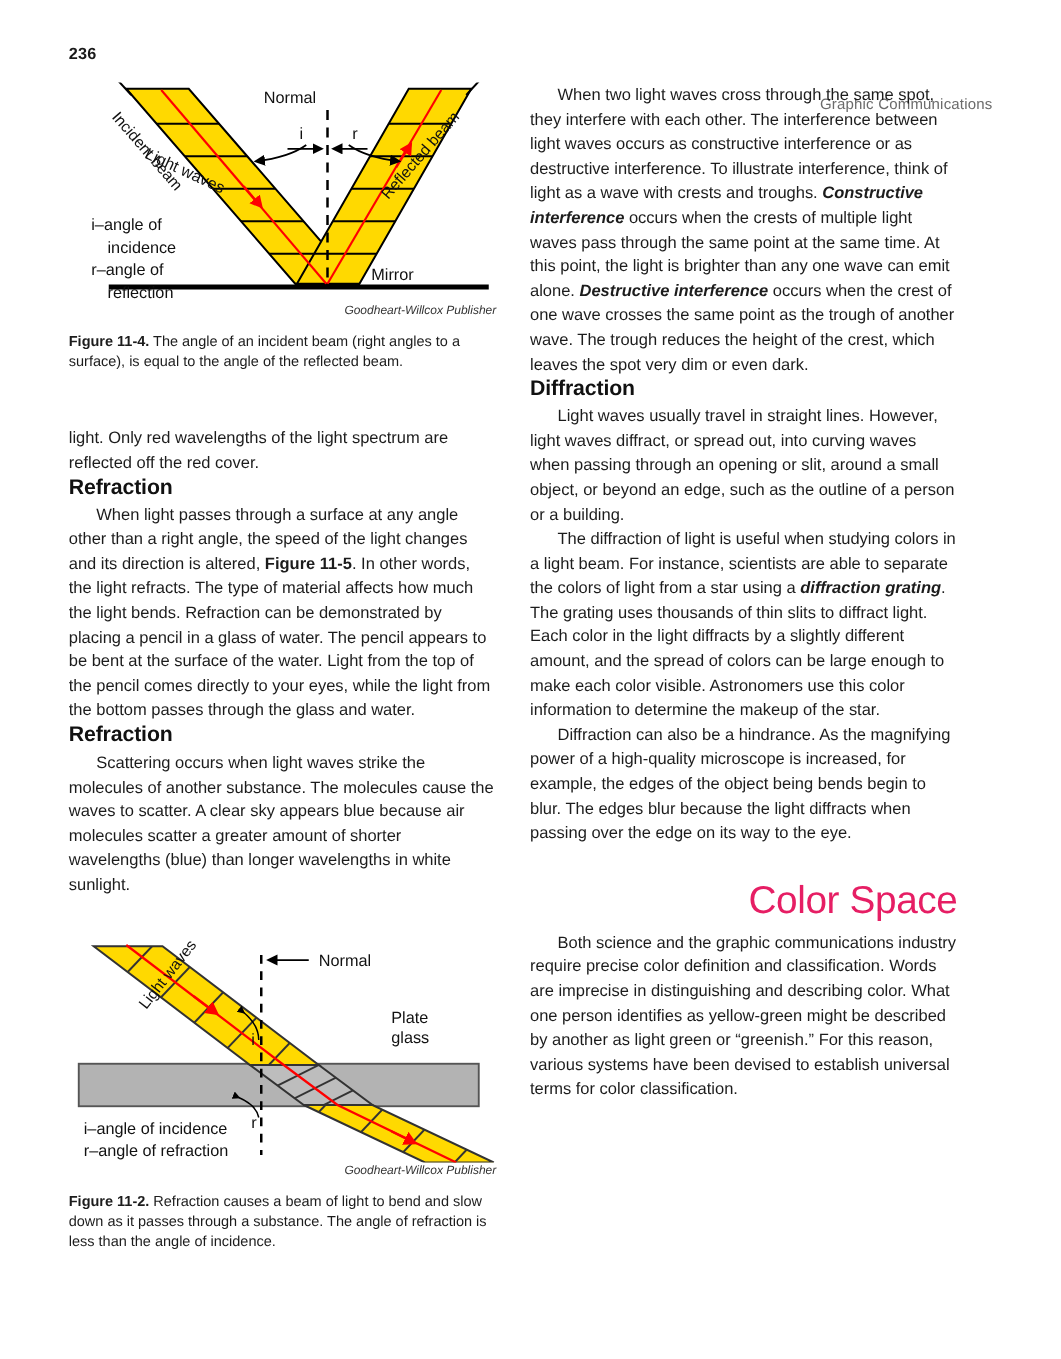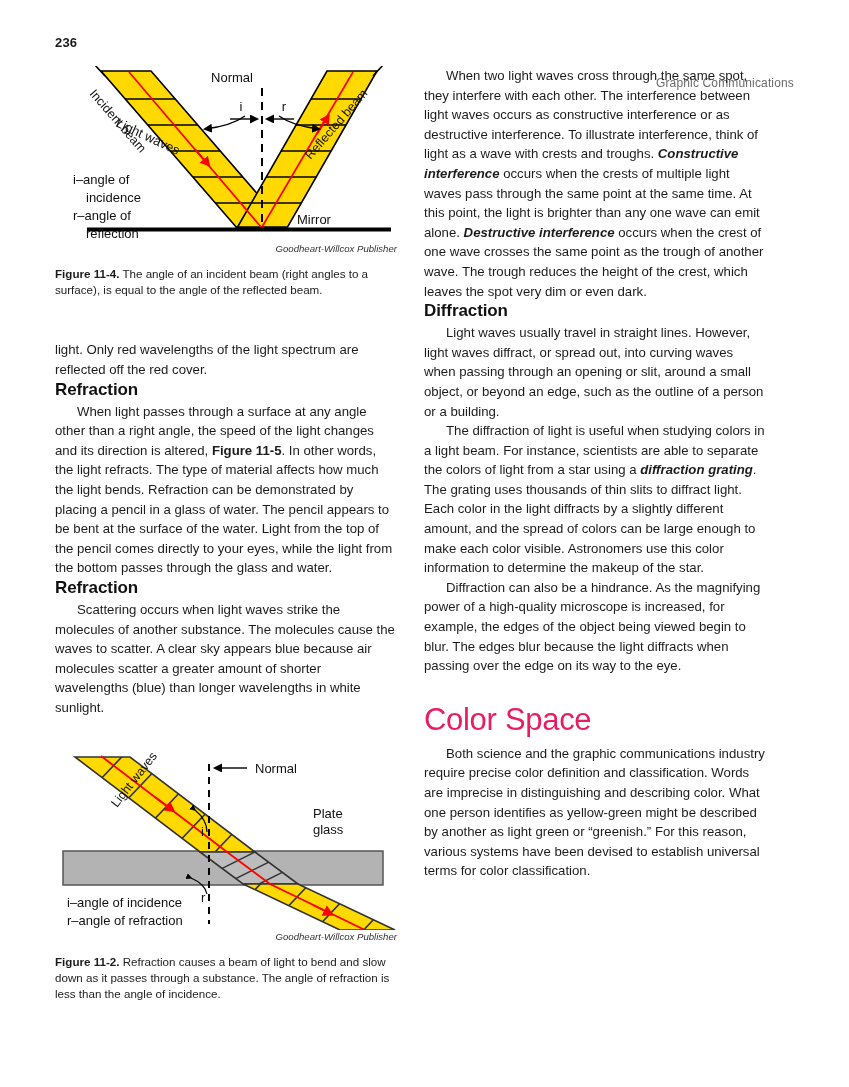--- a/index.html
+++ b/index.html
@@ -70,20 +70,21 @@
   }
   .sec-gap { margin-top: 17px; }
 
   h1.chapter {
     font-size: 31px;
     font-weight: normal;
     color: #e61e64;
     margin: 0 0 6px 0;
     letter-spacing: -.3px;
     line-height: 36px;
+    text-align: right;
   }
 
   .bi { font-weight: bold; font-style: italic; }
   .b  { font-weight: bold; }
 
   
   .figure { position: relative; }
   .credit {
     font-size: 9.6px;
     font-style: italic;
@@ -310,20 +311,20 @@
     </div>
   </div>
 
   <div class="col col-right">
 
     <p class="body indent"><span>When two light waves cross through the same spot, they interfere with each other. The interference between light waves occurs as constructive interference or as destructive interference. To illustrate interference, think of light as a wave with crests and troughs. </span><span class="bi">Constructive interference</span><span> occurs when the crests of multiple light waves pass through the same point at the same time. At this point, the light is brighter than any one wave can emit alone. </span><span class="bi">Destructive interference</span><span> occurs when the crest of one wave crosses the same point as the trough of another wave. The trough reduces the height of the crest, which leaves the spot very dim or even dark.</span></p>
 
     <h2 class="sec sec-gap">Diffraction</h2>
     <p class="body indent">Light waves usually travel in straight lines. However, light waves diffract, or spread out, into curving waves when passing through an opening or slit, around a small object, or beyond an edge, such as the outline of a person or a building.</p>
     <p class="body indent"><span>The diffraction of light is useful when studying colors in a light beam. For instance, scientists are able to separate the colors of light from a star using a </span><span class="bi">diffraction grating</span><span>. The grating uses thousands of thin slits to diffract light. Each color in the light diffracts by a slightly different amount, and the spread of colors can be large enough to make each color visible. Astronomers use this color information to determine the makeup of the star.</span></p>
-    <p class="body indent">Diffraction can also be a hindrance. As the magnifying power of a high-quality microscope is increased, for example, the edges of the object being viewed begin to blur. The edges blur because the light diffracts when passing over the edge on its way to the eye.</p>
+    <p class="body indent">Diffraction can also be a hindrance. As the magnifying power of a high-quality microscope is increased, for example, the edges of the object being bends begin to blur. The edges blur because the light diffracts when passing over the edge on its way to the eye.</p>
 
     <h1 class="chapter" style="margin-top:26px;">Color Space</h1>
     <p class="body indent">Both science and the graphic communications industry require precise color definition and classification. Words are imprecise in distinguishing and describing color. What one person identifies as yellow-green might be described by another as light green or “greenish.” For this reason, various systems have been devised to establish universal terms for color classification.</p>
   </div>
 
   <div class="copyright">Copyright Goodheart-Willcox Co., Inc.</div>
 </div>
 
 </body></html>

